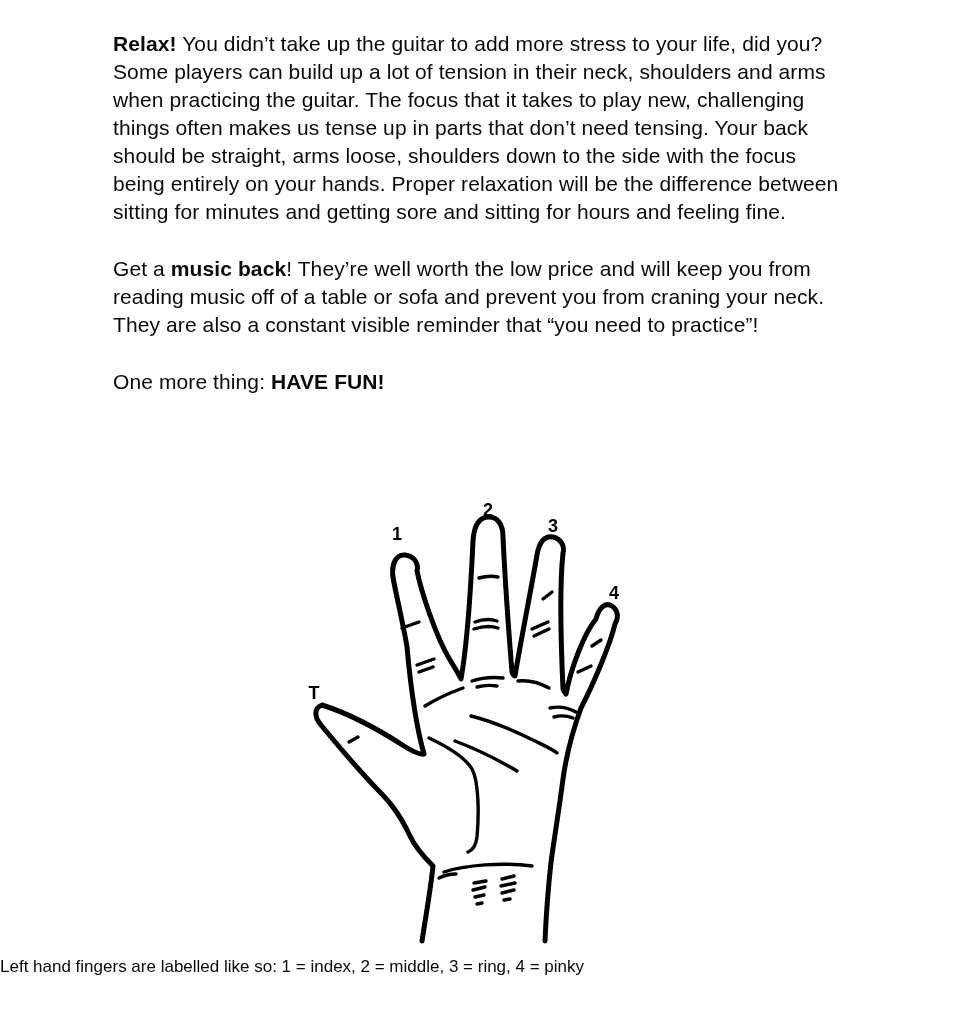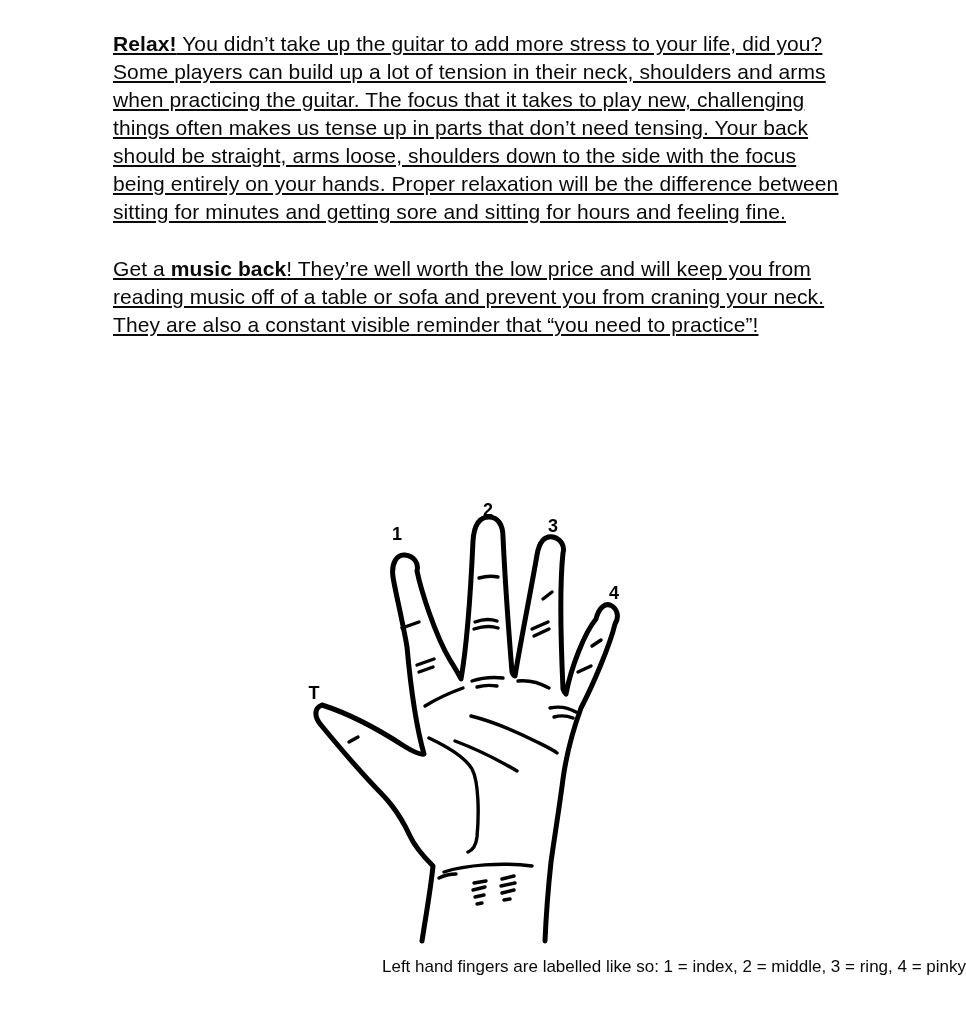--- a/index.html
+++ b/index.html
@@ -13,35 +13,35 @@
   }
   .text-block {
     position: absolute;
     left: 113px;
     top: 30px;
     width: 740px;
     font-size: 21px;
     line-height: 28px;
     letter-spacing: 0.1px;
   }
-  .text-block p { margin: 0 0 29px 0; text-decoration: underline; }
+  .text-block p { margin: 0 0 29px 0; }
   .b { font-weight: bold; }
   .hand-figure {
     position: absolute;
     left: 305px;
     top: 495px;
     width: 360px;
     height: 450px;
   }
   .caption {
     position: absolute;
     left: 0;
     top: 956px;
     width: 966px;
-    text-align: right;
+    text-align: left;
     font-size: 17px;
     line-height: 22px;
   }
   svg .label {
     font-family: "Liberation Sans", sans-serif;
     font-weight: 700;
     font-size: 18px;
     fill: #000;
     text-anchor: middle;
   }
@@ -54,20 +54,21 @@
     fill: none; stroke: #000; stroke-width: 3.4;
     stroke-linecap: round; stroke-linejoin: round;
   }
 </style>
 </head>
 <body>
 
 <div class="text-block">
   <p><span class="b">Relax!</span><span> You didn’t take up the guitar to add more stress to your life, did you? Some players can build up a lot of tension in their neck, shoulders and arms when practicing the guitar. The focus that it takes to play new, challenging things often makes us tense up in parts that don’t need tensing. Your back should be straight, arms loose, shoulders down to the side with the focus being entirely on your hands. Proper relaxation will be the difference between sitting for minutes and getting sore and sitting for hours and feeling fine.</span></p>
   <p><span>Get a </span><span class="b">music back</span><span>! They’re well worth the low price and will keep you from reading music off of a table or sofa and prevent you from craning your neck. They are also a constant visible reminder that “you need to practice”!</span></p>
+  <p><span>One more thing: </span><span class="b">HAVE FUN!</span></p>
 </div>
 
 <svg class="hand-figure" viewBox="0 0 360 450" aria-hidden="true">
 
   <path class="fillw" d="M 117 446
     C 121 420 126 392 128 371
     C 119 362 110 352 105 341
     C 93 315 80 302 71 293
     C 52 273 30 247 16 230
     C 9 222 9 213 17 210

